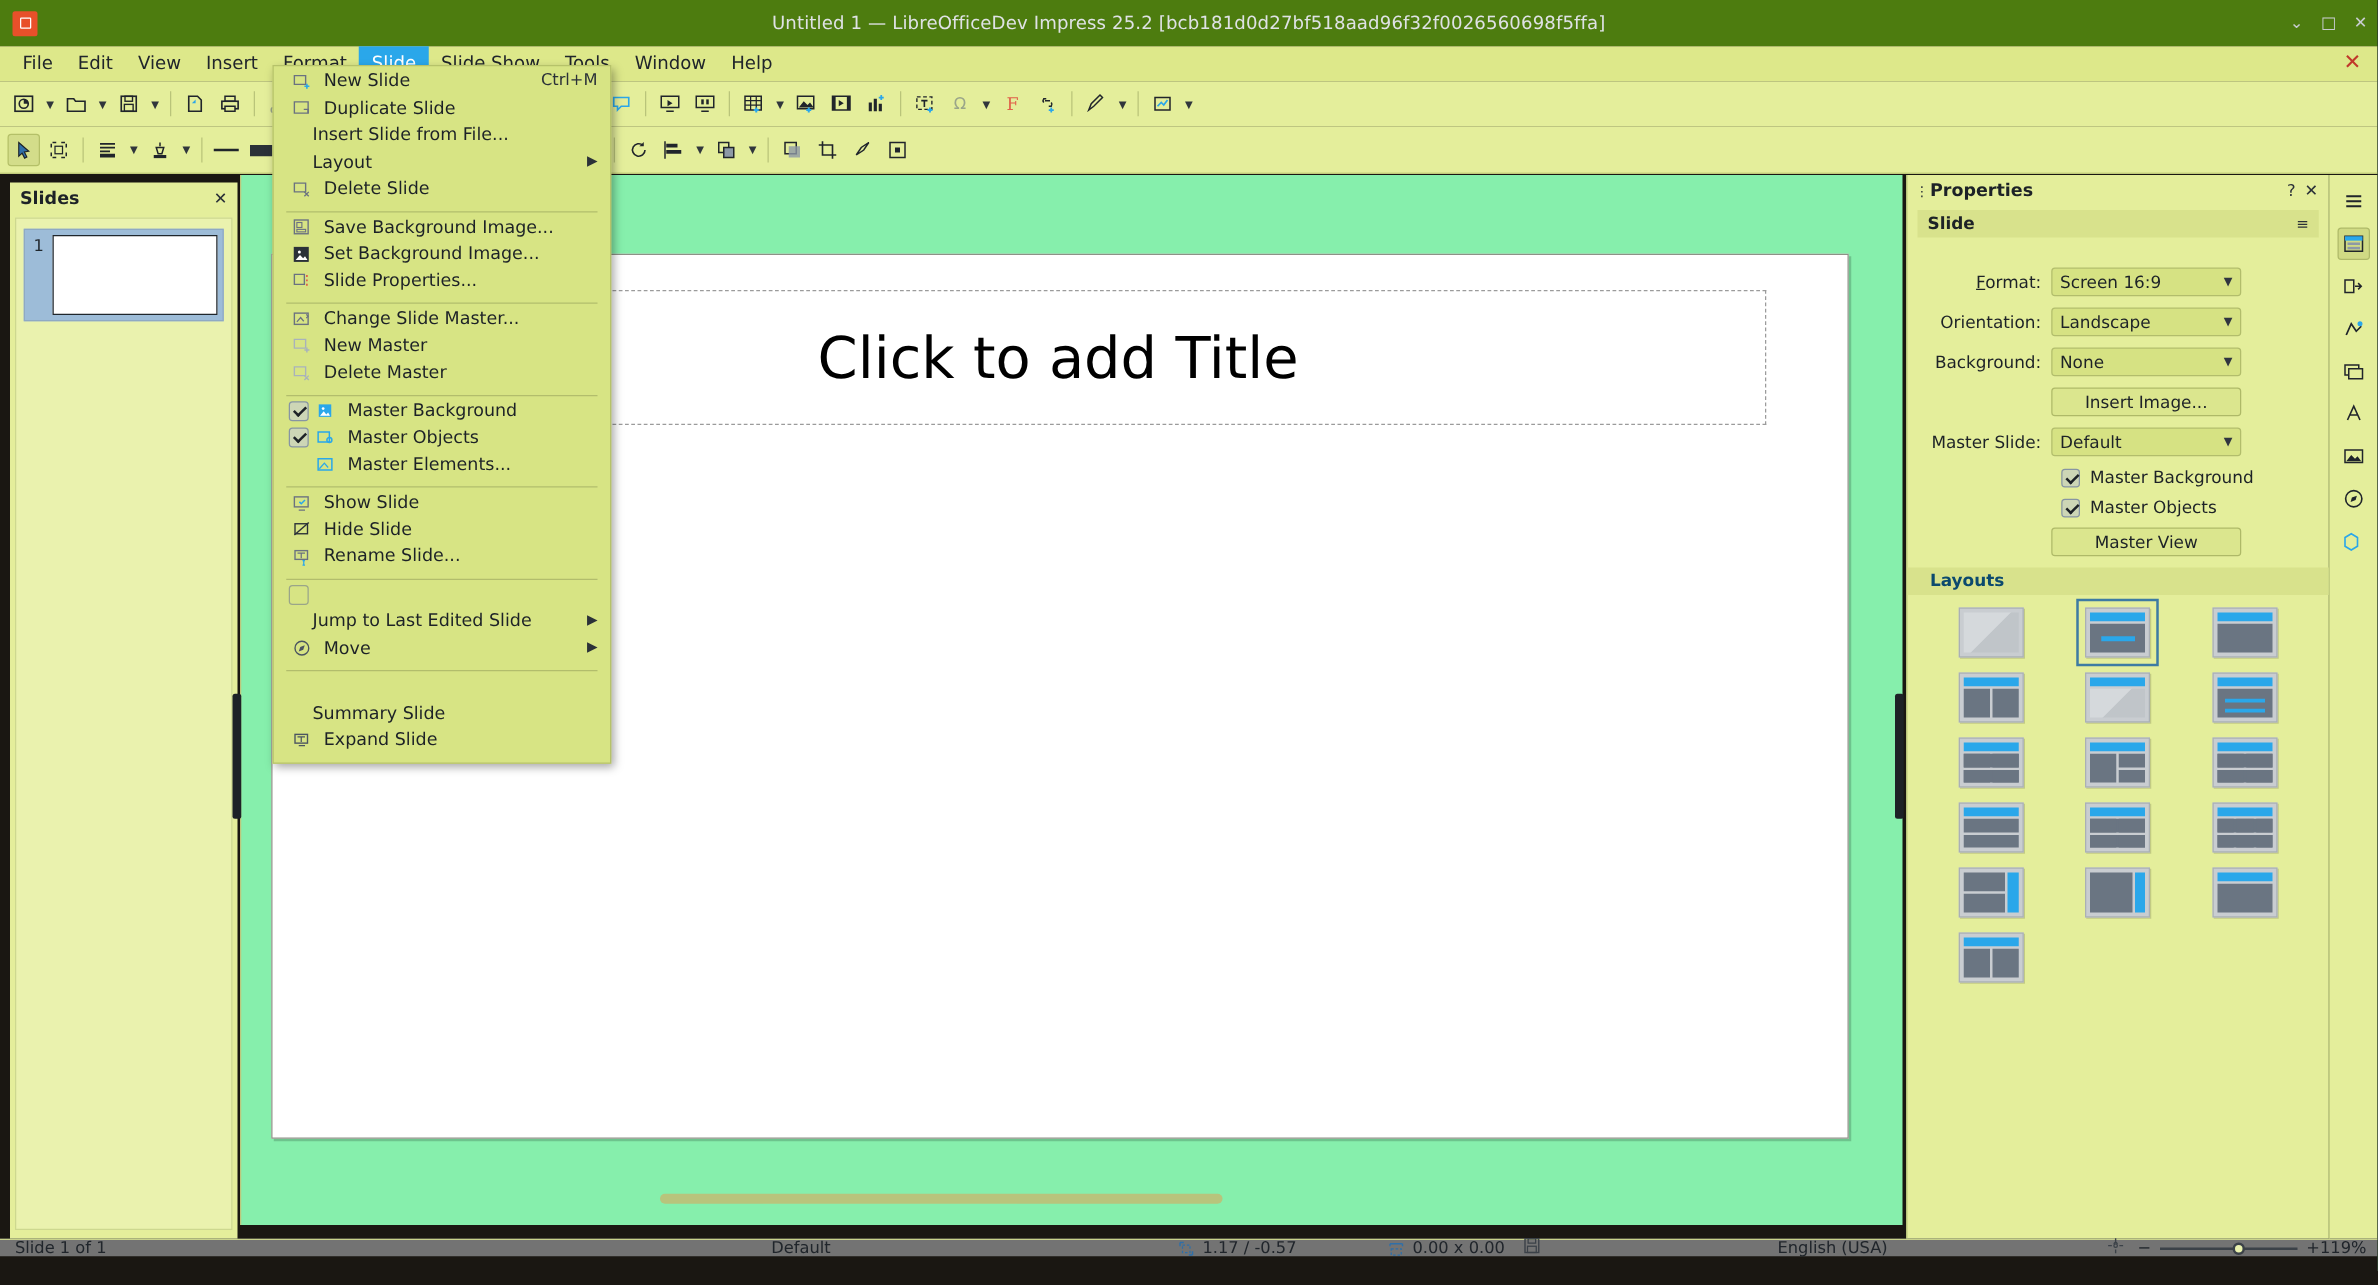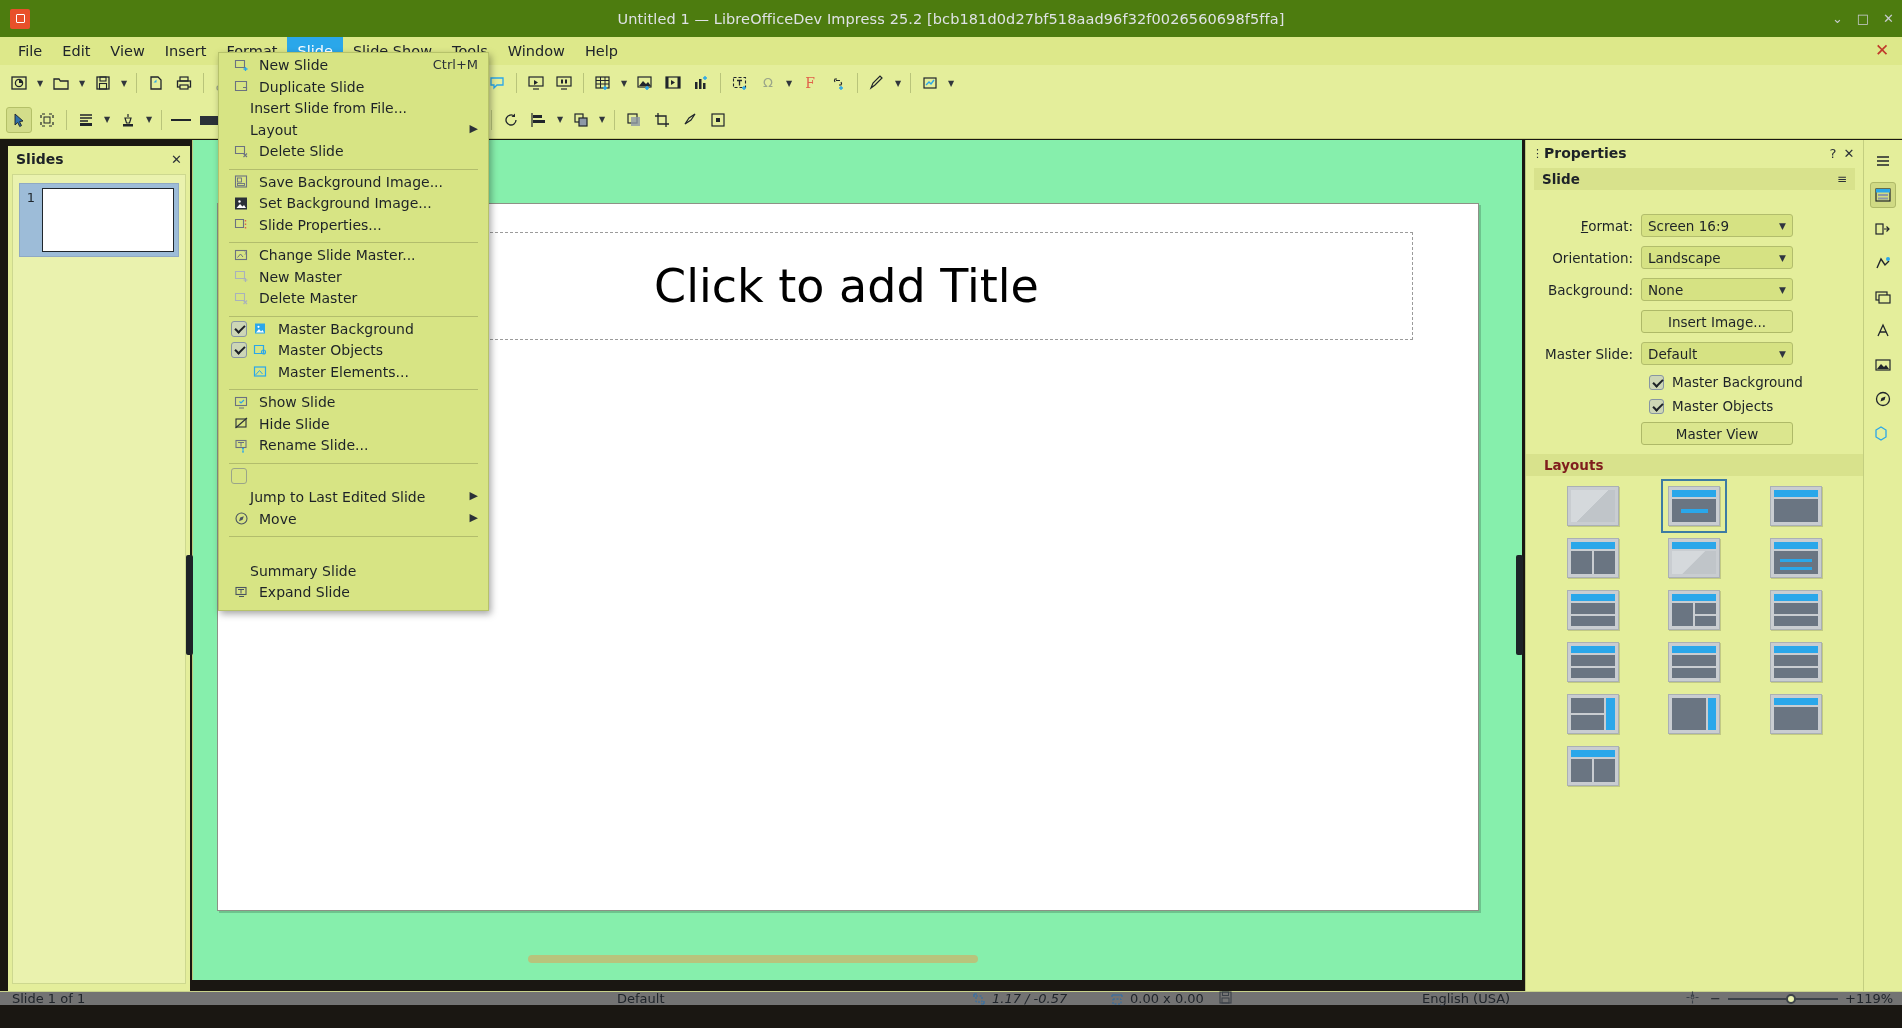--- a/index.html
+++ b/index.html
@@ -176,21 +176,21 @@
   .chkbox.on::after {
     content: ""; position: absolute; left: 3px; top: 3px;
     width: 8px; height: 4px; border-left: 2px solid #1d2227; border-bottom: 2px solid #1d2227;
     transform: rotate(-45deg);
   }
   .chklab { font-size: 13.5px; color: #1d2227; }
 
   .sb-section-title {
     margin-top: 6px; background: #d8e28c; height: 22px;
     display: flex; align-items: center; padding: 0 18px;
-    font-size: 13.5px; font-weight: bold; color: #7f1d1d;
+    font-size: 13.5px; font-weight: bold; color: #0c4a6e;
   }
   .layouts-grid {
     padding: 10px 16px; display: grid; grid-template-columns: repeat(3, 1fr);
     row-gap: 12px; justify-items: center;
   }
   .lay {
     width: 52px; height: 40px; background: #c9cdd1;
     border: 1px solid #aab0b5; box-shadow: 1px 1px 0 rgba(0,0,0,.15);
     padding: 3px; position: relative;
   }
@@ -226,21 +226,21 @@
 
   
   .statusbar {
     position: absolute; left: 0; top: 991px; width: 1902px; height: 14px;
     background: #737373; border-top: 1px solid #c8d28b;
     display: flex; align-items: center; font-size: 13px; color: #20252b;
   }
   .statusbar .sg { display: flex; align-items: center; gap: 6px; }
   .st-slide { position: absolute; left: 12px; }
   .st-master { position: absolute; left: 617px; }
-  .st-pos { position: absolute; left: 972px; font-style: italic; }
+  .st-pos { position: absolute; left: 942px; }
   .st-size { position: absolute; left: 1110px; }
   .st-save { position: absolute; left: 1218px; }
   .st-lang { position: absolute; left: 1422px; }
   .st-fit { position: absolute; left: 1685px; }
   .st-zoomwrap { position: absolute; left: 1710px; display: flex; align-items: center; gap: 7px; }
   .zslider { width: 110px; height: 2px; background: #3b4148; position: relative; }
   .zknob { position: absolute; left: 58px; top: -4px; width: 10px; height: 10px; border-radius: 50%;
            background: #eaf2ae; border: 2px solid #3b4148; }
   .st-zoomval { position: absolute; left: 1856px; }
 

